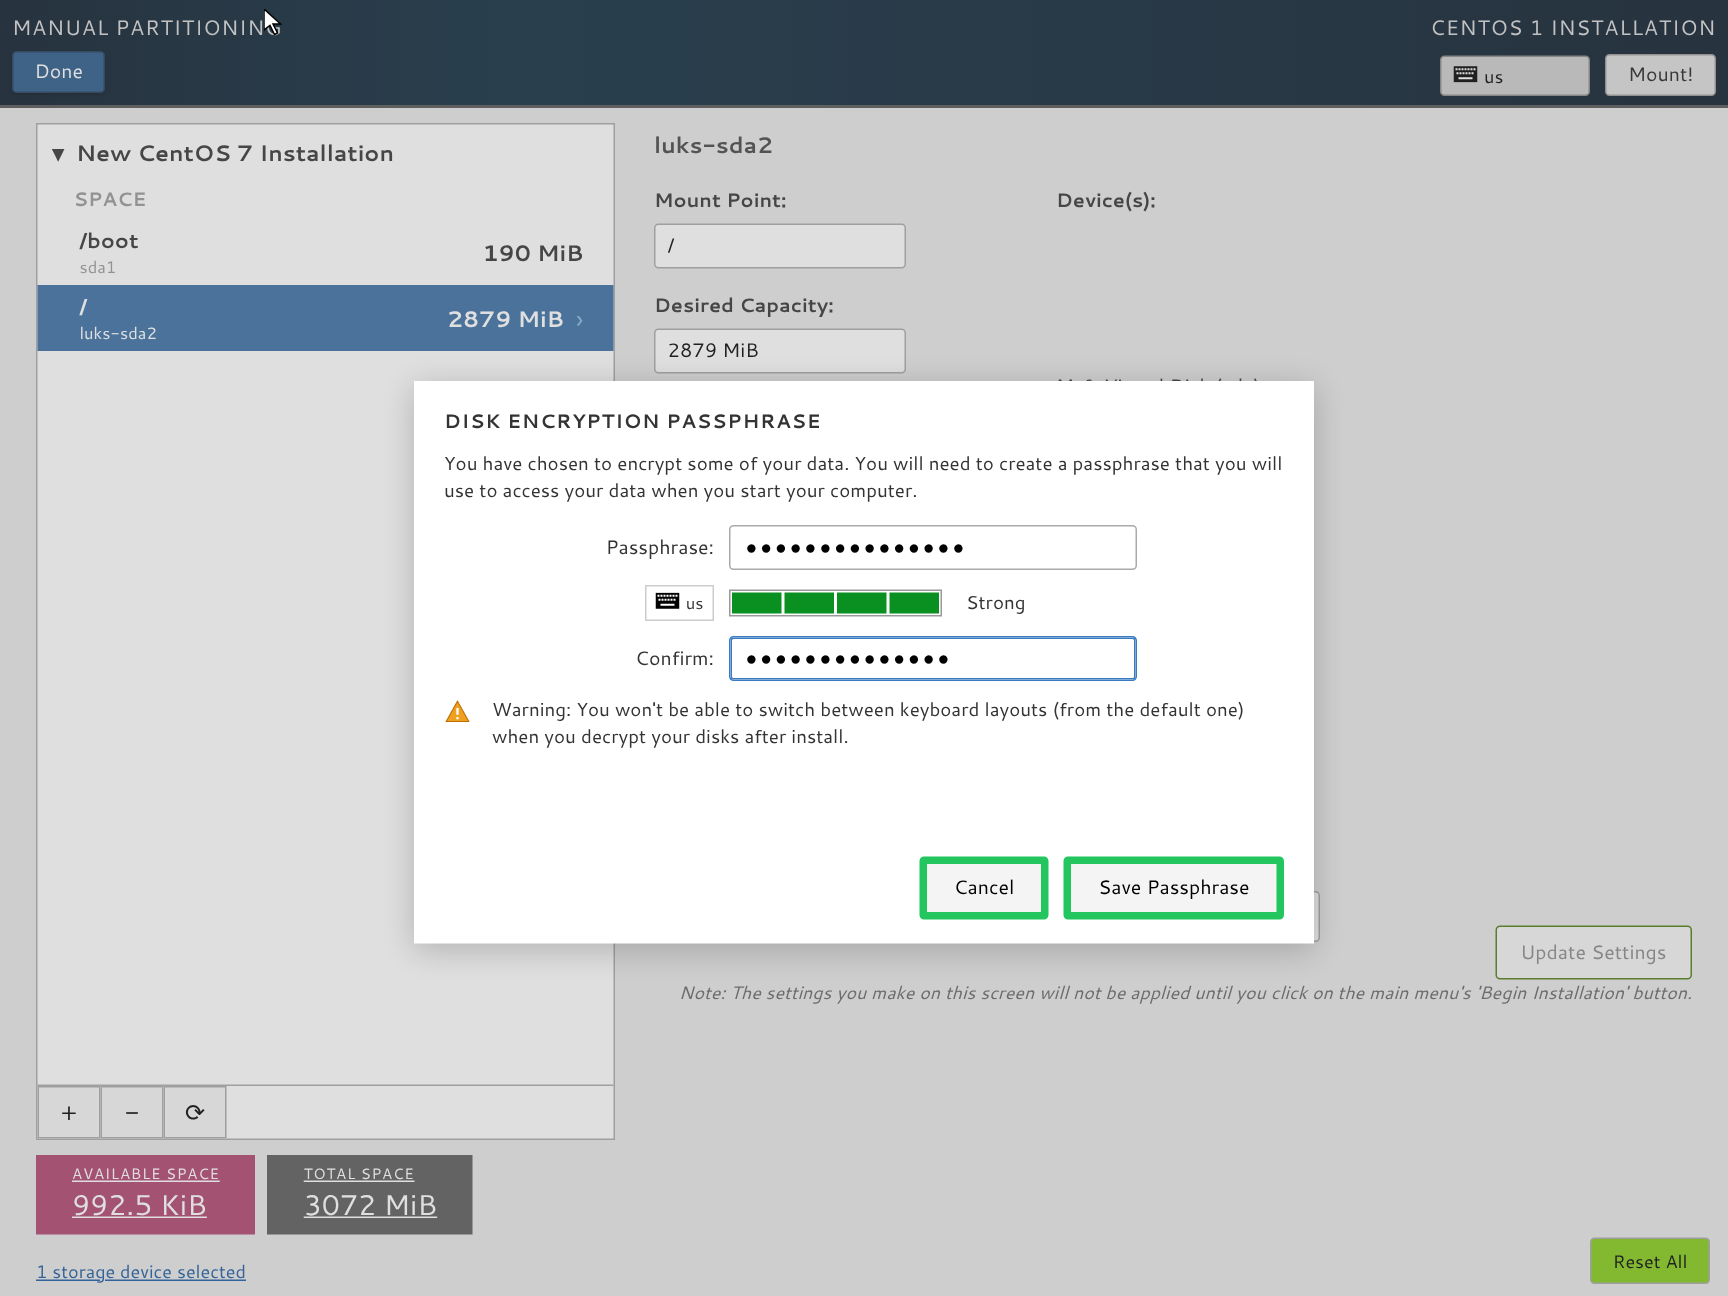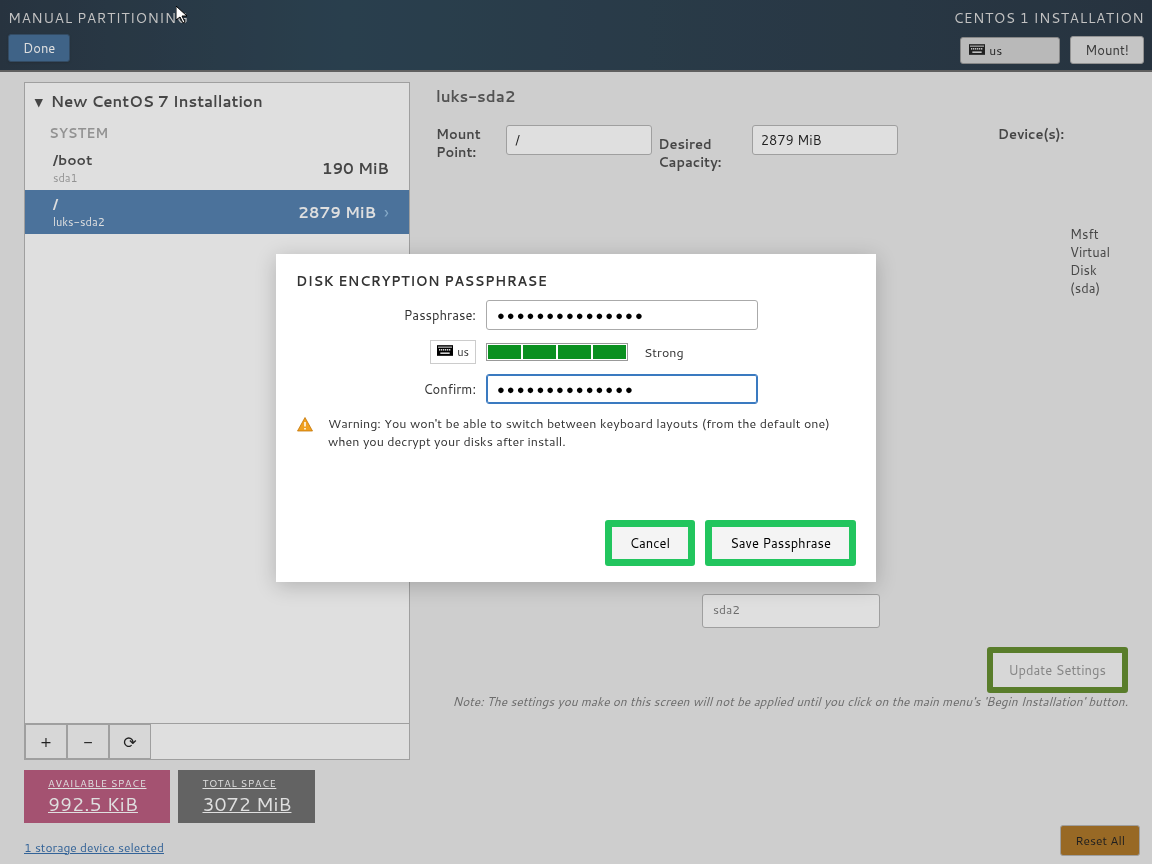--- a/index.html
+++ b/index.html
@@ -82,34 +82,34 @@
 .space-box .lbl { font-size: 10px; letter-spacing: 0.5px; }
 .space-box .val { font-size: 19px; font-weight: 300; }
 .space-avail { background: #b0436c; }
 .space-total { background: #5a5a5a; }
 
 .devices-link { color: #1a5aa0; font-size: 12px; text-decoration: underline; margin-top: 16px; display: inline-block; }
 
 
 .rp-title { font-size: 15px; font-weight: bold; color: #444; margin-bottom: 18px; }
 .field-row { display: flex; gap: 40px; }
-.field-col { display: flex; flex-direction: row; gap: 6px; }
+.field-col { display: flex; flex-direction: column; gap: 6px; }
 .field-label { font-size: 13px; font-weight: bold; color: #333; }
 .field-input { width: 168px; height: 30px; border: 1px solid #aaa; border-radius: 3px; padding: 0 8px; font-size: 13px; background: #fff; }
 .device-text { font-size: 13px; color: #333; margin-top: 100px; }
 
 .update-btn {
   float: right; margin-top: 350px;
-  background: #f4f4f4; border: 6px solid #4d7c0f; border-radius: 3px;
+  background: #f4f4f4; border: 1px solid #4d7c0f; border-radius: 3px;
   padding: 8px 16px; font-size: 13px; color: #888;
 }
 .note-text { font-size: 12px; font-style: italic; color: #666; text-align: right; clear: both; margin-top: 12px; line-height: 1.5; }
 .reset-btn {
   position: absolute; bottom: 8px; right: 12px;
-  background: #a16207; border: 1px solid #aaa; border-radius: 3px;
+  background: #84cc16; border: 1px solid #aaa; border-radius: 3px;
   padding: 6px 14px; font-size: 12px;
 }
 .sda2-box {
   position: absolute;
   left: 702px;
   top: 594px;
   width: 178px;
   height: 34px;
   border: 1px solid #aaa;
   border-radius: 3px;
@@ -139,21 +139,21 @@
 .m-input { width: 272px; height: 30px; border: 1px solid #aaa; border-radius: 3px; padding: 0 10px; font-size: 13px; letter-spacing: 2px; }
 .m-input.focus { border: 1px solid #3a7ac0; box-shadow: inset 0 0 0 1px #3a7ac0; }
 .kb-mini { display: flex; align-items: center; gap: 4px; background: #fff; border: 1px solid #ccc; padding: 3px 6px; font-size: 11px; }
 .strength-bars { display: flex; gap: 2px; border: 1px solid #999; padding: 1px; }
 .strength-bars .bar { width: 33px; height: 14px; background: #0a9020; }
 .strength-label { font-size: 12.5px; color: #333; margin-left: 6px; }
 .warn-row { display: flex; gap: 14px; margin-top: 8px; }
 .warn-icon { width: 18px; flex-shrink: 0; margin-top: 2px; }
 .warn-text { font-size: 12.5px; color: #333; line-height: 1.45; }
 .modal-buttons { display: flex; justify-content: flex-end; gap: 10px; margin-top: 70px; }
-.modal-buttons button { background: #f4f4f4; border: 7px solid #22c55e; border-radius: 3px; padding: 7px 18px; font-size: 13px; }
+.modal-buttons button { background: #f4f4f4; border: 5px solid #22c55e; border-radius: 3px; padding: 7px 18px; font-size: 13px; }
 
 
 .cursor { position: absolute; left: 176px; top: 6px; pointer-events: none; }
 </style>
 </head>
 <body>
 
 <div class="header">
   <div class="header-left">
     <div class="header-title">MANUAL PARTITIONING</div>
@@ -189,21 +189,21 @@
   </div>
 </div>
 
 <div class="main">
   <div class="left-pane">
     <div class="partition-box">
       <div class="tree-header">
         <span class="caret">▾</span>
         <span>New CentOS 7 Installation</span>
       </div>
-      <div class="section-label">SYSTEM</div>
+      <div class="section-label">SPACE</div>
       <div class="part-item">
         <div class="names">
           <div class="mount">/boot</div>
           <div class="dev">sda1</div>
         </div>
         <div class="size">190 MiB</div>
       </div>
       <div class="part-item selected">
         <div class="names">
           <div class="mount">/</div>
@@ -254,20 +254,21 @@
   </div>
 </div>
 
 <div class="sda2-box">sda2</div>
 <button class="reset-btn">Reset All</button>
 
 <div class="dim"></div>
 
 <div class="modal">
   <div class="modal-title">DISK ENCRYPTION PASSPHRASE</div>
+  <div class="modal-desc">You have chosen to encrypt some of your data. You will need to create a passphrase that you will use to access your data when you start your computer.</div>
   <div class="modal-form">
     <div class="m-row">
       <div class="m-label">Passphrase:</div>
       <input type="text" class="m-input" value="●●●●●●●●●●●●●●●" style="">
     </div>
     <div class="m-row">
       <div class="m-label" style="display:flex;justify-content:flex-end;">
         <div class="kb-mini">
           <span>
             <svg width="16" height="11" viewBox="0 0 24 16">

